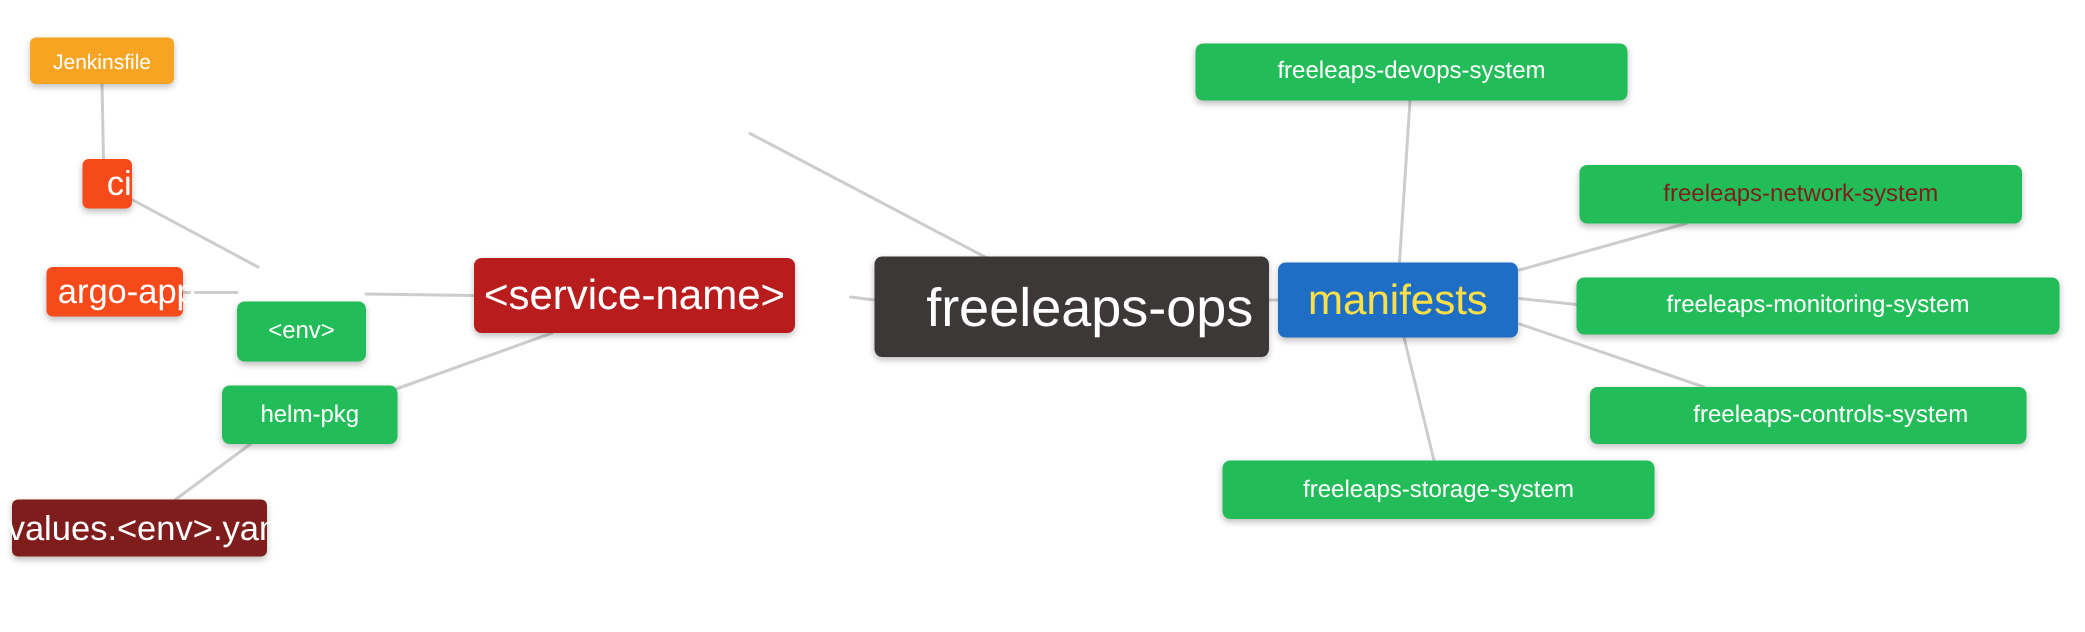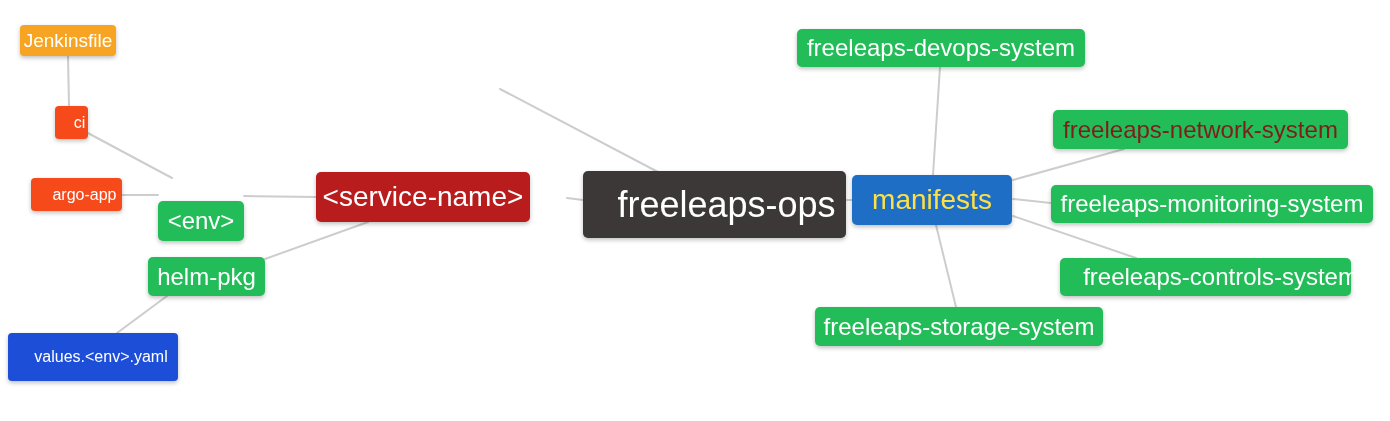--- a/index.html
+++ b/index.html
@@ -32,23 +32,23 @@
     border-radius: 5px;
     box-shadow: 0 2px 4px rgba(0,0,0,0.25);
     white-space: nowrap;
     box-sizing: border-box;
     cursor: pointer;
     user-select: none;
     line-height: 1;
   }
   .lvl0 { font-size: 36px; padding-left: 24px; }
   .lvl1 { font-size: 28px; }
-  .lvl2 { font-size: 24px; }
-  .lvl3 { font-size: 16px; border-radius: 4px; padding-left: 16px; }
-  .lvl4 { font-size: 19px; border-radius: 4px; }
+  .lvl2 { font-size: 16px; }
+  .lvl3 { font-size: 23px; border-radius: 4px; padding-left: 16px; }
+  .lvl4 { font-size: 14px; border-radius: 4px; }
 </style>
 </head>
 <body>
 
 <div id="canvas" style="width: 1390px; height: 421px; background: rgb(255, 255, 255);">
   <svg id="edges" xmlns="http://www.w3.org/2000/svg" viewBox="0 0 1390 421">
       <line x1="68" y1="56" x2="69" y2="106" stroke="#cdcdcd" stroke-width="2" stroke-linecap="round"></line>
       <line x1="86" y1="132" x2="172" y2="178" stroke="#cdcdcd" stroke-width="2" stroke-linecap="round"></line>
       <line x1="122" y1="195" x2="158" y2="195" stroke="#cdcdcd" stroke-width="2" stroke-linecap="round"></line>
       <line x1="244" y1="196" x2="316" y2="197" stroke="#cdcdcd" stroke-width="2" stroke-linecap="round"></line>
@@ -69,15 +69,15 @@
     <div class="node lvl1" style="left: 852px; top: 175px; width: 160px; height: 50px; background: rgb(30, 110, 197); color: #fde047;">manifests</div>
     <div class="node lvl2" style="left: 158px; top: 176px; width: 86px; height: 40px; background: rgb(34, 189, 88); color: rgb(255, 255, 255); margin-top: 25px;">&lt;env&gt;</div>
     <div class="node lvl2" style="left: 148px; top: 257px; width: 117px; height: 39px; background: rgb(34, 189, 88); color: rgb(255, 255, 255);">helm-pkg</div>
     <div class="node lvl2" style="left: 797px; top: 29px; width: 288px; height: 38px; background: rgb(34, 189, 88); color: rgb(255, 255, 255);">freeleaps-devops-system</div>
     <div class="node lvl2" style="left: 1053px; top: 110px; width: 295px; height: 39px; background: rgb(34, 189, 88); color: #7f1d1d;">freeleaps-network-system</div>
     <div class="node lvl2" style="left: 1051px; top: 185px; width: 322px; height: 38px; background: rgb(34, 189, 88); color: rgb(255, 255, 255);">freeleaps-monitoring-system</div>
     <div class="node lvl2" style="left: 1060px; top: 258px; width: 291px; height: 38px; background: rgb(34, 189, 88); color: rgb(255, 255, 255); padding-left: 30px;">freeleaps-controls-system</div>
     <div class="node lvl2" style="left: 815px; top: 307px; width: 288px; height: 39px; background: rgb(34, 189, 88); color: rgb(255, 255, 255);">freeleaps-storage-system</div>
     <div class="node lvl3" style="left: 55px; top: 106px; width: 33px; height: 33px; background: rgb(246, 74, 26); color: rgb(255, 255, 255);">ci</div>
     <div class="node lvl3" style="left: 31px; top: 178px; width: 91px; height: 33px; background: rgb(246, 74, 26); color: rgb(255, 255, 255);">argo-app</div>
-    <div class="node lvl3" style="left: 8px; top: 333px; width: 170px; height: 48px; background: #1d4ed8; color: rgb(255, 255, 255);">values.&lt;env&gt;.yaml</div>
+    <div class="node lvl3" style="left: 8px; top: 333px; width: 170px; height: 38px; background: #7f1d1d; color: rgb(255, 255, 255);">values.&lt;env&gt;.yaml</div>
     <div class="node lvl4" style="left: 20px; top: 25px; width: 96px; height: 31px; background: rgb(247, 164, 35); color: rgb(255, 255, 255);">Jenkinsfile</div>
   </div>
 
 </body></html>

